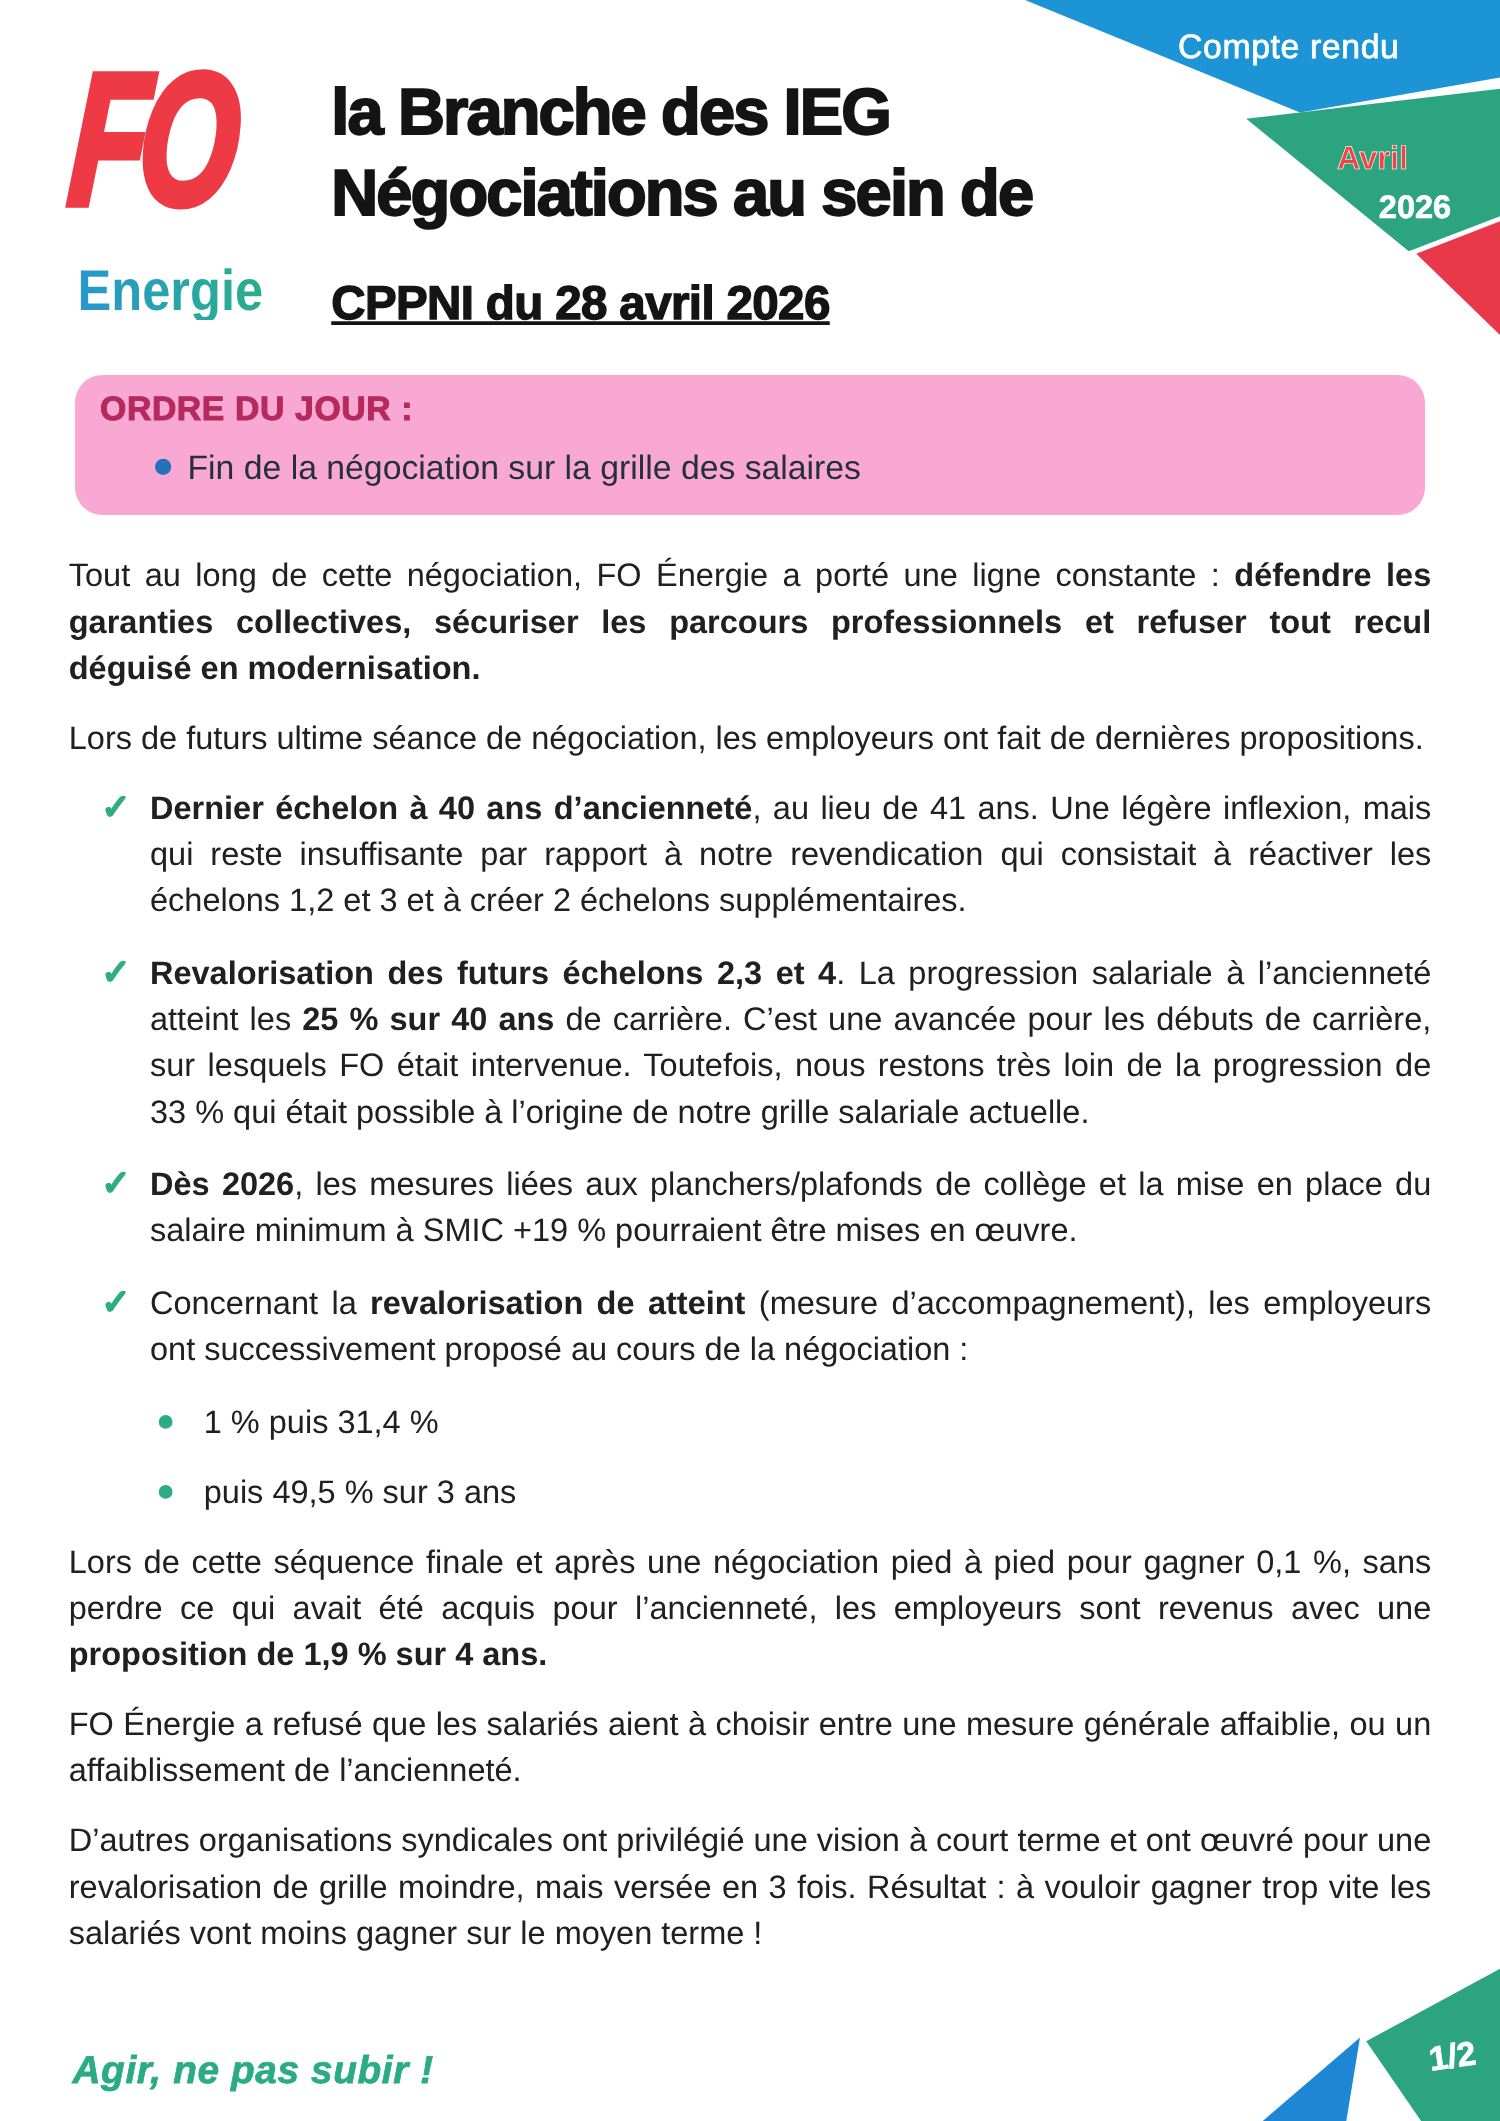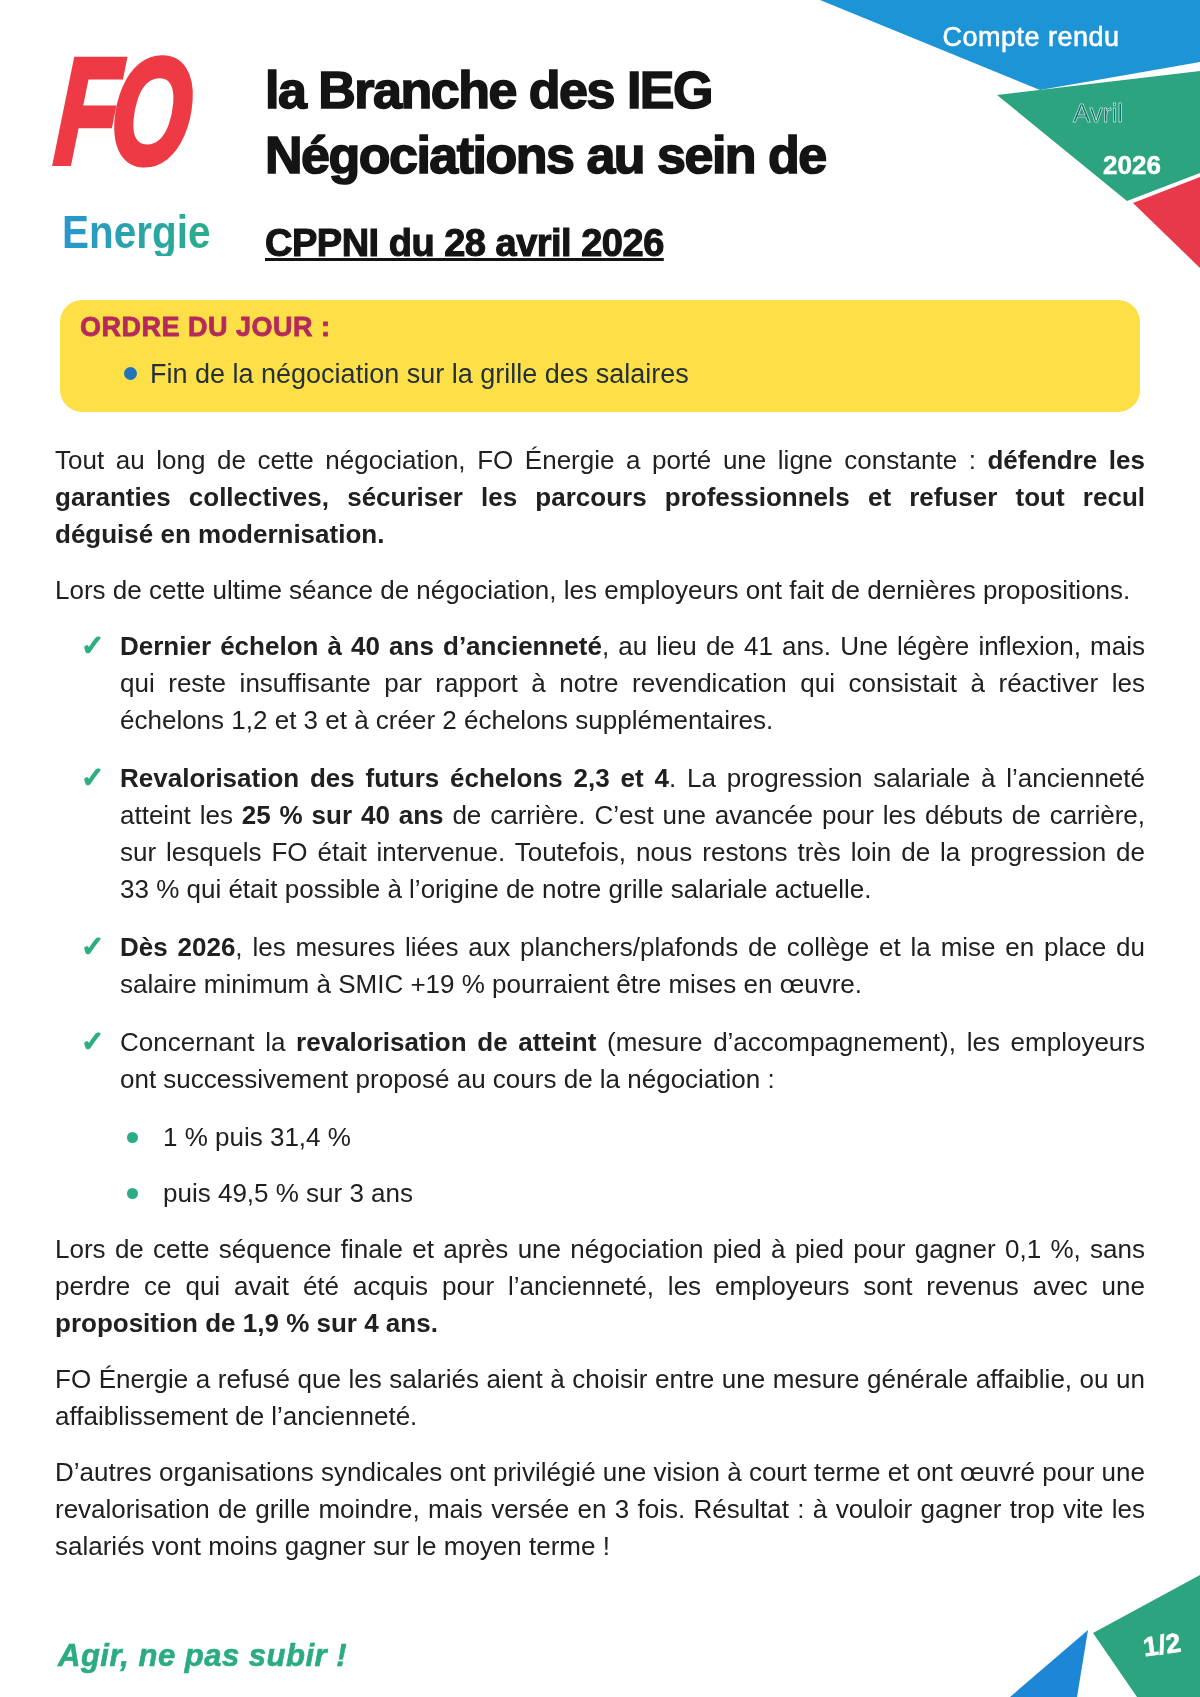--- a/index.html
+++ b/index.html
@@ -7,22 +7,22 @@
     width:1200px;height:1697px;position:relative;background:#ffffff;
     font-family:"Liberation Sans", sans-serif;color:#202020;overflow:hidden;
   }
   
   .ribbons-top{position:absolute;top:0;left:0;}
   .ribbons-bottom{position:absolute;bottom:0;left:0;}
   .badge-label{
     position:absolute;left:931px;top:22px;width:200px;text-align:center;
     color:#fff;font-size:27px;font-weight:normal;-webkit-text-stroke:0.6px #fff;letter-spacing:0.5px;
   }
-  .date-line1{position:absolute;left:1048px;top:98px;width:100px;text-align:center;
-    color:#0f766e;font-size:26px;font-weight:normal;-webkit-text-stroke:0.5px #fff;}
+  .date-line1{position:absolute;left:1048px;top:111px;width:100px;text-align:center;
+    color:#ef4444;font-size:26px;font-weight:bold;-webkit-text-stroke:0.5px #fff;}
   .date-line2{position:absolute;left:1082px;top:150px;width:100px;text-align:center;
     color:#fff;font-size:26px;font-weight:bold;-webkit-text-stroke:0.5px #fff;}
   
   .logo{position:absolute;left:62px;top:36px;width:230px;}
   .logo-fo{
     display:block;font-size:150px;line-height:150px;font-weight:bold;font-style:italic;
     color:#ee3a45;-webkit-text-stroke:6px #ee3a45;letter-spacing:-10px;
     transform:scaleX(0.68) skewX(-6deg);transform-origin:left top;
   }
   .logo-energie{
@@ -33,21 +33,21 @@
   }
   
   .title{position:absolute;left:265px;top:58px;width:700px;color:#141414;}
   .title-line{font-size:52px;line-height:65px;font-weight:bold;
     -webkit-text-stroke:1.6px #141414;letter-spacing:-1.5px;}
   .subtitle{margin-top:34px;font-size:38px;line-height:42px;font-weight:bold;
     -webkit-text-stroke:1.1px #141414;letter-spacing:-0.5px;text-decoration:underline;}
   
   .agenda{
     position:absolute;left:60px;top:300px;width:1080px;height:112px;
-    background:#fde047;border-radius:22px;box-sizing:border-box;padding:12px 0 0 20px;
+    background:#f9a8d4;border-radius:22px;box-sizing:border-box;padding:12px 0 0 20px;
   }
   .agenda-heading{color:#b52a5d;font-size:27px;font-weight:bold;
     -webkit-text-stroke:0.8px #b52a5d;letter-spacing:0.5px;}
   .agenda-item{position:relative;margin-top:16px;padding-left:70px;font-size:27px;color:#25303b;}
   .agenda-dot{position:absolute;left:44px;top:8px;width:13px;height:13px;border-radius:50%;background:#2273b9;}
   
   .content{position:absolute;left:55px;top:442px;width:1090px;
     font-size:26px;line-height:37px;text-align:justify;color:#202020;}
   .para{margin:0 0 19px 0;}
   .check-item{position:relative;padding-left:65px;margin:0 0 21px 0;}
@@ -89,21 +89,21 @@
 <div class="agenda">
   <div class="agenda-heading">ORDRE DU JOUR :</div>
   <div class="agenda-item">
     <span class="agenda-dot"></span>
     <span>Fin de la négociation sur la grille des salaires</span>
   </div>
 </div>
 
 <div class="content">
     <div class="para"><span>Tout au long de cette négociation, FO Énergie a porté une ligne constante : </span><span class="b">défendre les garanties collectives, sécuriser les parcours professionnels et refuser tout recul déguisé en modernisation.</span></div>
-    <div class="para"><span>Lors de cette ultime séance de négociation, les employeurs ont fait de dernières propositions.</span></div>
+    <div class="para"><span>Lors de futurs ultime séance de négociation, les employeurs ont fait de dernières propositions.</span></div>
     <div class="check-item"><span class="check-icon">✓</span><span class="b">Dernier échelon à 40 ans d’ancienneté</span><span>, au lieu de 41 ans. Une légère inflexion, mais qui reste insuffisante par rapport à notre revendication qui consistait à réactiver les échelons 1,2 et 3 et à créer 2 échelons supplémentaires.</span></div>
     <div class="check-item"><span class="check-icon">✓</span><span class="b">Revalorisation des futurs échelons 2,3 et 4</span><span>. La progression salariale à l’ancienneté atteint les </span><span class="b">25 % sur 40 ans</span><span> de carrière. C’est une avancée pour les débuts de carrière, sur lesquels FO était intervenue. Toutefois, nous restons très loin de la progression de 33 % qui était possible à l’origine de notre grille salariale actuelle.</span></div>
     <div class="check-item"><span class="check-icon">✓</span><span class="b">Dès 2026</span><span>, les mesures liées aux planchers/plafonds de collège et la mise en place du salaire minimum à SMIC +19 % pourraient être mises en œuvre.</span></div>
     <div class="check-item"><span class="check-icon">✓</span><span>Concernant la </span><span class="b">revalorisation de atteint</span><span> (mesure d’accompagnement), les employeurs ont successivement proposé au cours de la négociation :</span></div>
     <div class="sub-bullet"><span class="sub-dot"></span><span>1 % puis 31,4 %</span></div>
     <div class="sub-bullet"><span class="sub-dot"></span><span>puis 49,5 % sur 3 ans</span></div>
     <div class="para"><span>Lors de cette séquence finale et après une négociation pied à pied pour gagner 0,1 %, sans perdre ce qui avait été acquis pour l’ancienneté, les employeurs sont revenus avec une </span><span class="b">proposition de 1,9 % sur 4 ans.</span></div>
     <div class="para"><span>FO Énergie a refusé que les salariés aient à choisir entre une mesure générale affaiblie, ou un affaiblissement de l’ancienneté.</span></div>
     <div class="para"><span>D’autres organisations syndicales ont privilégié une vision à court terme et ont œuvré pour une revalorisation de grille moindre, mais versée en 3 fois. Résultat : à vouloir gagner trop vite les salariés vont moins gagner sur le moyen terme !</span></div>
   </div>

